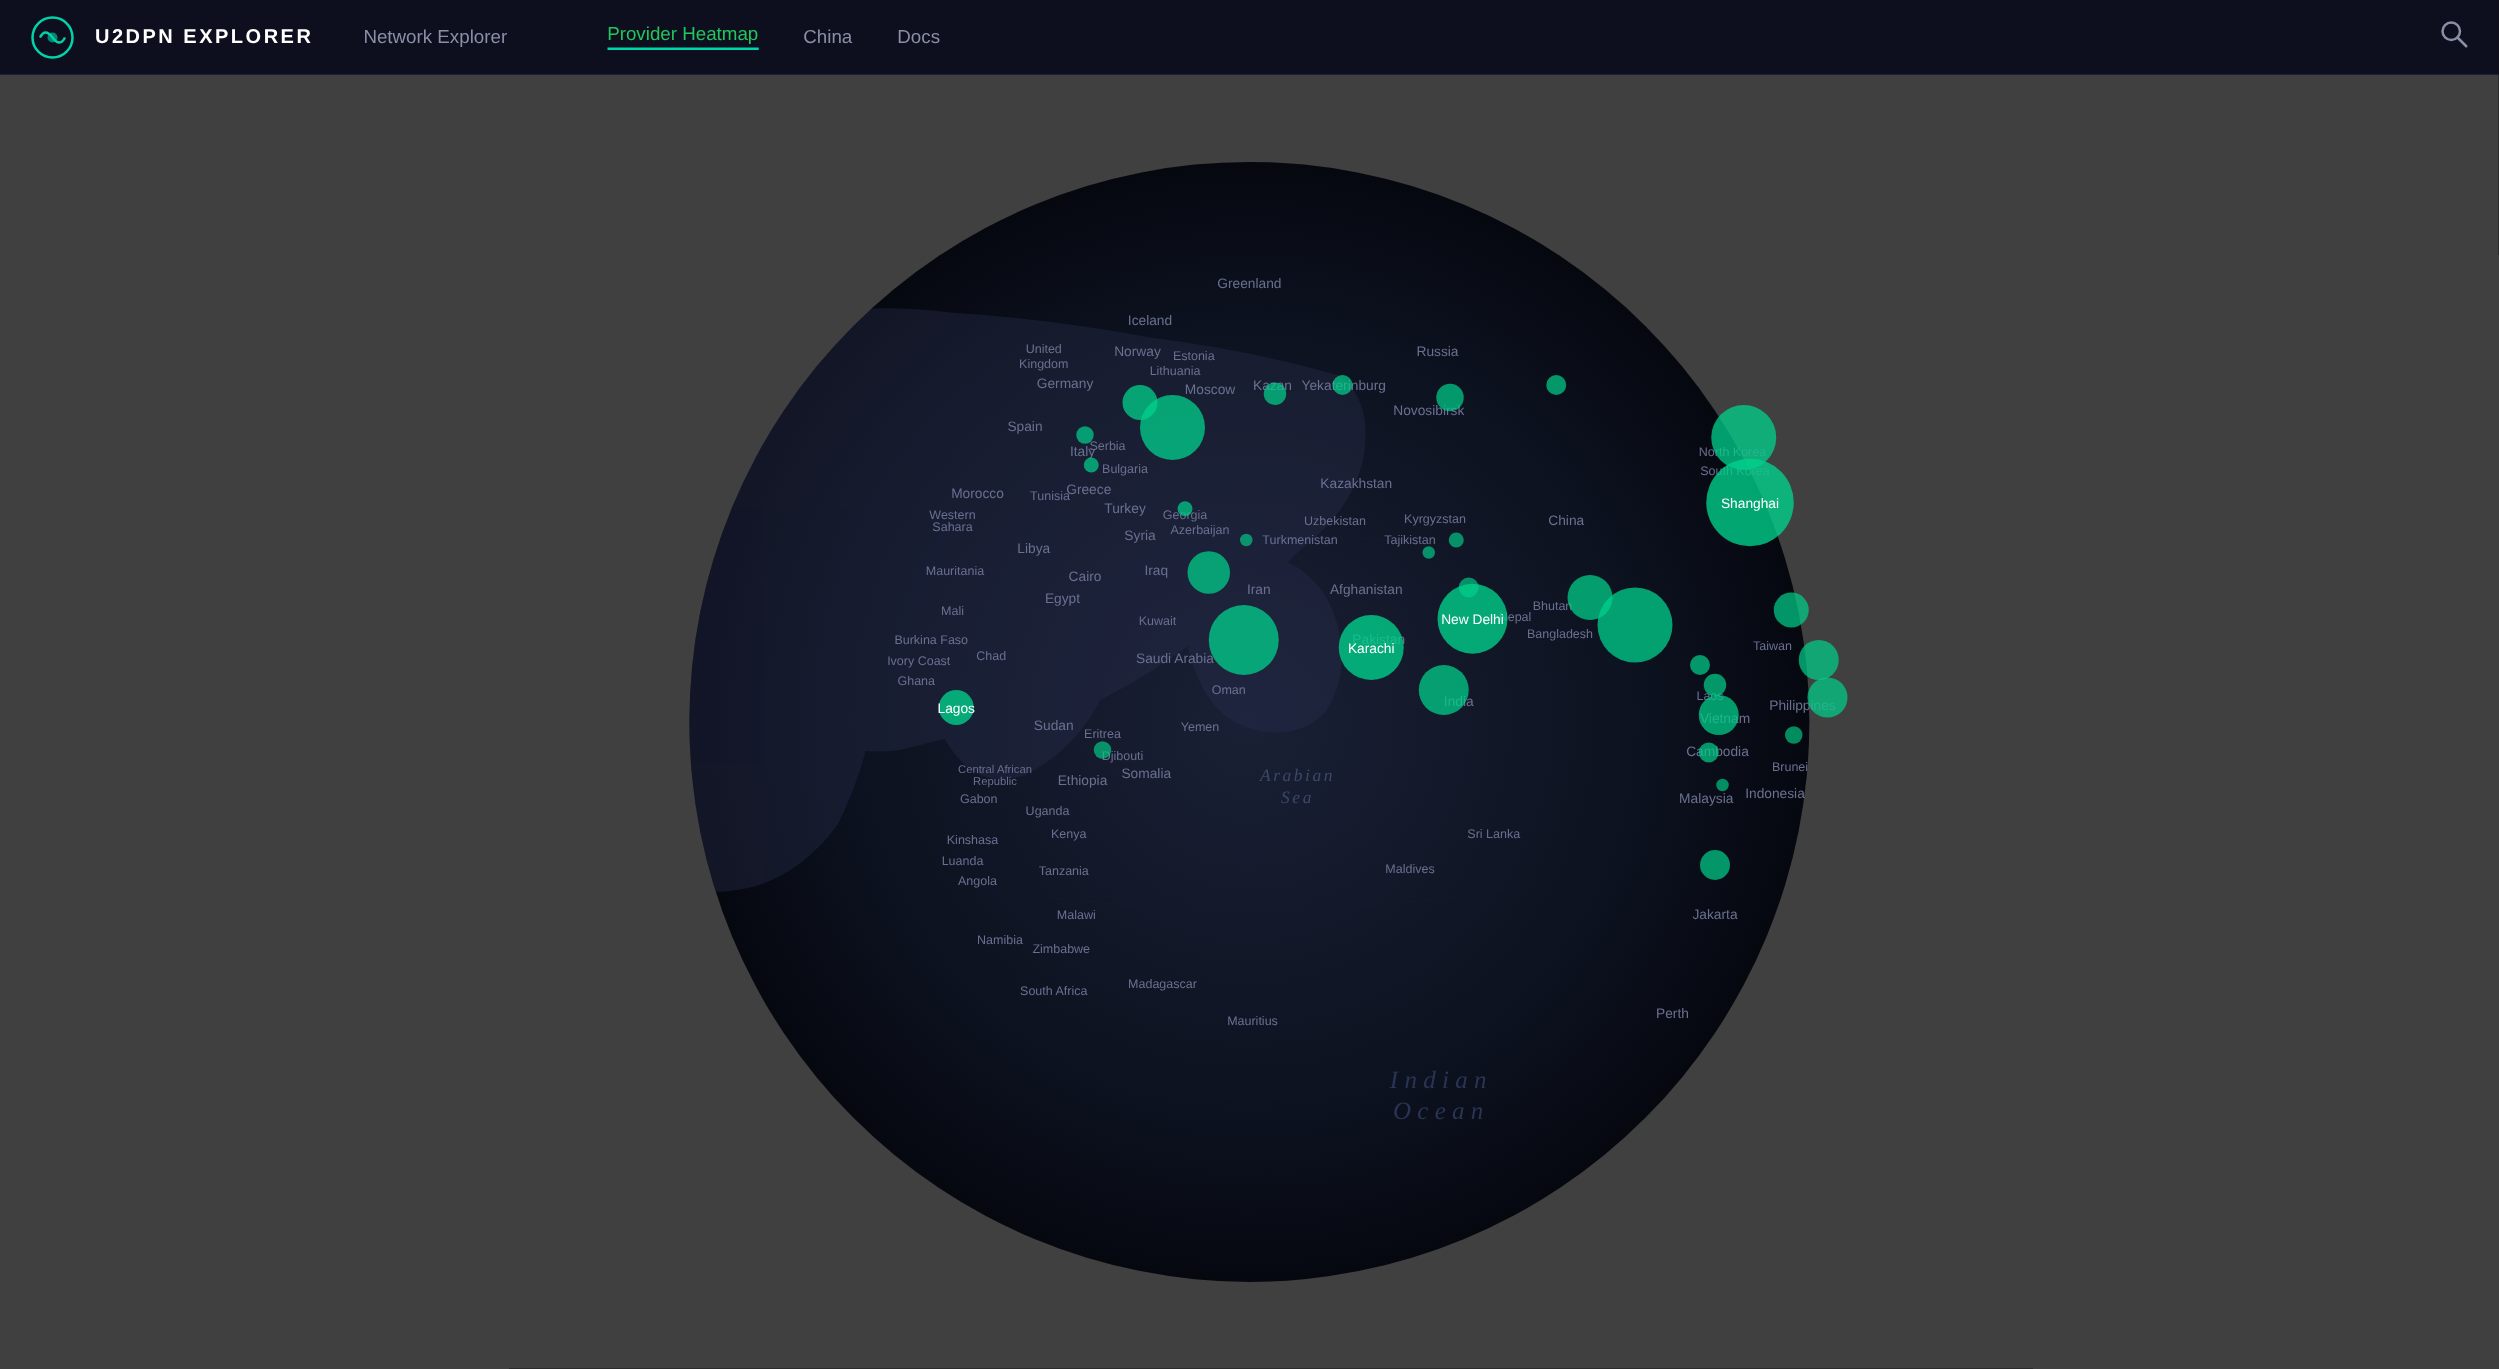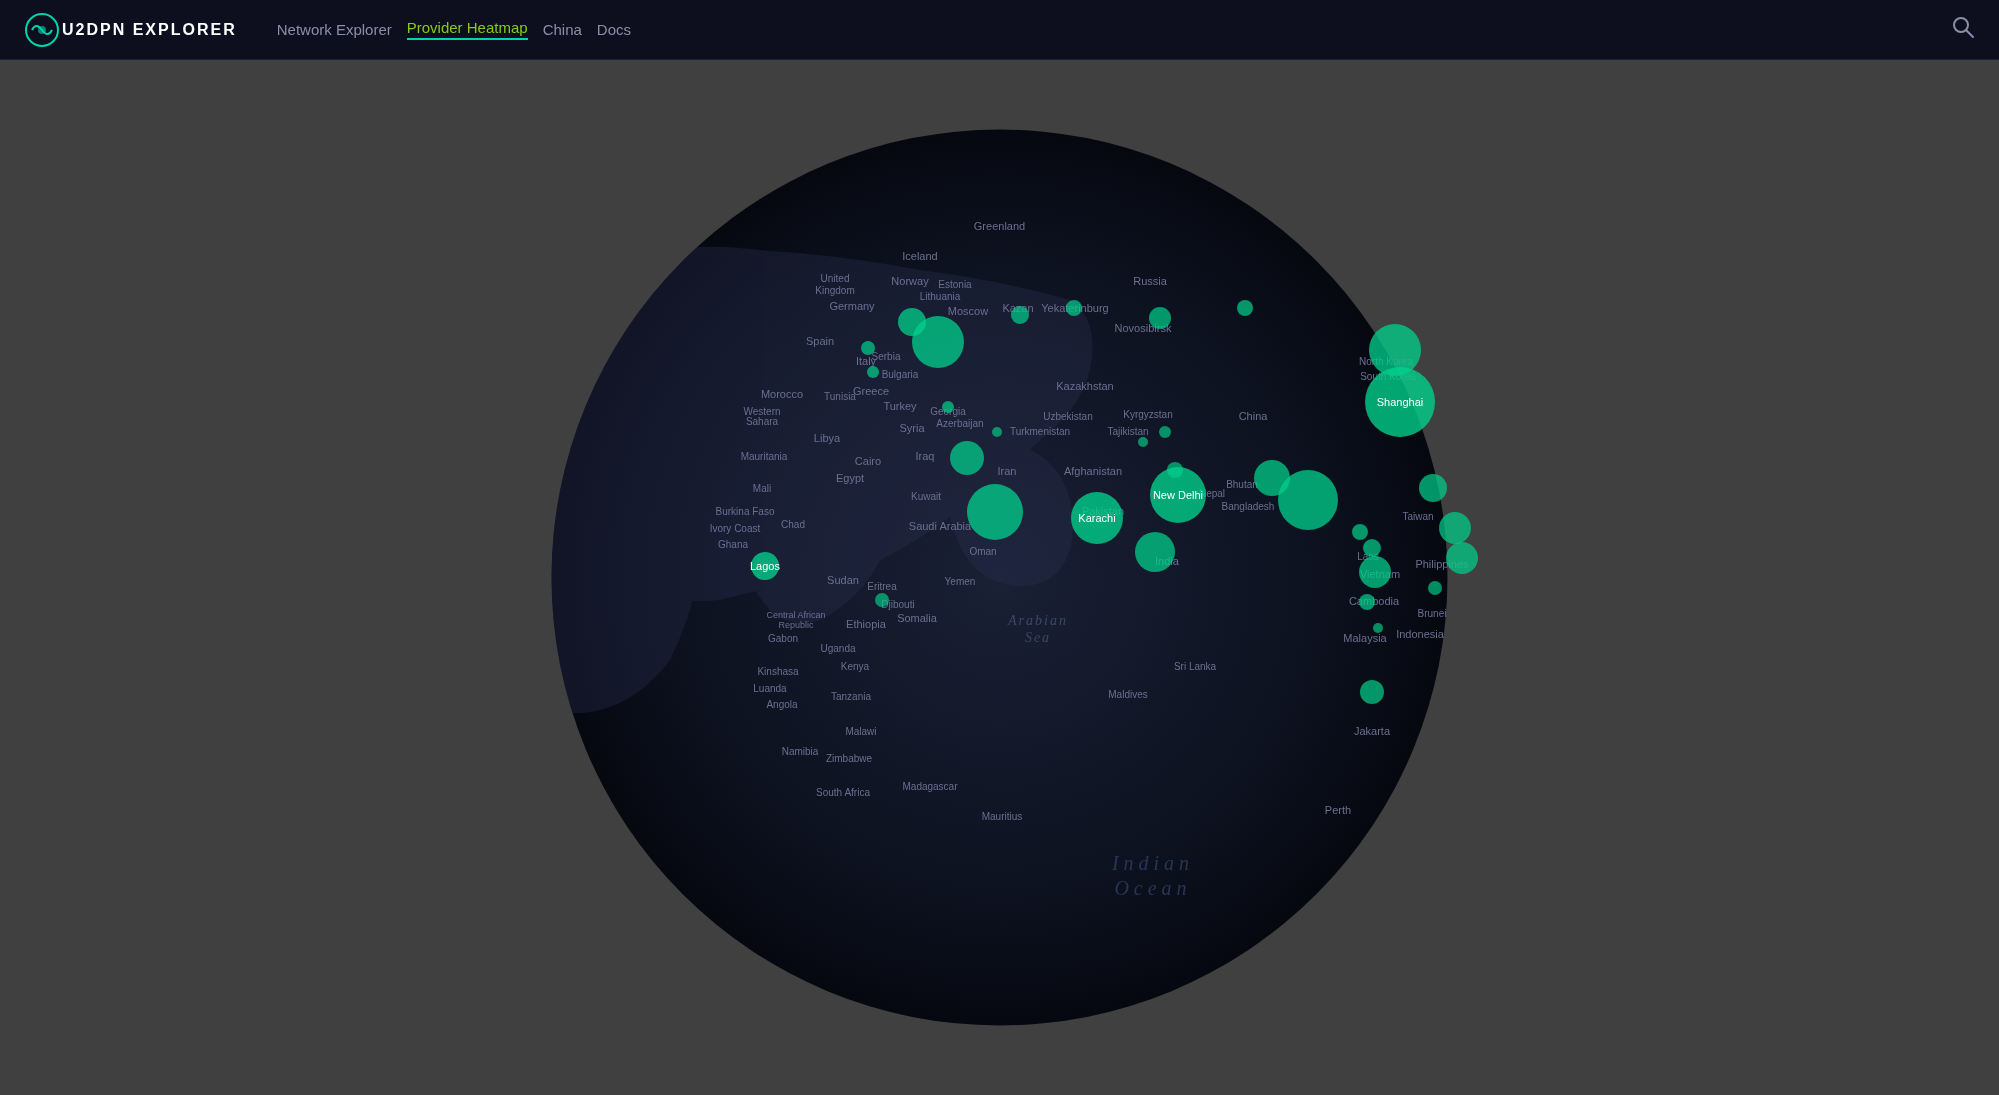--- a/index.html
+++ b/index.html
@@ -19,49 +19,50 @@
       background: #0d0f1e;
       height: 60px;
       padding: 0 24px;
       position: relative;
       z-index: 10;
       border-bottom: 1px solid #1a1f3a;
     }
     .nav-logo {
       display: flex;
       align-items: center;
-      gap: 2px;
+      gap: 16px;
       margin-right: 40px;
     }
     .nav-logo-icon {
       width: 36px;
       height: 36px;
     }
     .nav-logo-text {
       font-size: 16px;
       font-weight: 700;
       letter-spacing: 2px;
       color: #fff;
     }
     .nav-links {
       display: flex;
       align-items: center;
-      gap: 15px;
+      gap: 36px;
       flex: 1;
     }
     .nav-link {
       font-size: 15px;
       color: #8a8fa8;
       cursor: pointer;
       text-decoration: none;
     }
     .nav-link.active {
-      color: #84cc16;
+      color: #22c55e;
       border-bottom: 2px solid #00d4aa;
       padding-bottom: 2px;
+      margin-left: 44px;
     }
     .nav-search {
       margin-left: auto;
       color: #8a8fa8;
       font-size: 22px;
       cursor: pointer;
     }
 
     
     .map-container {

